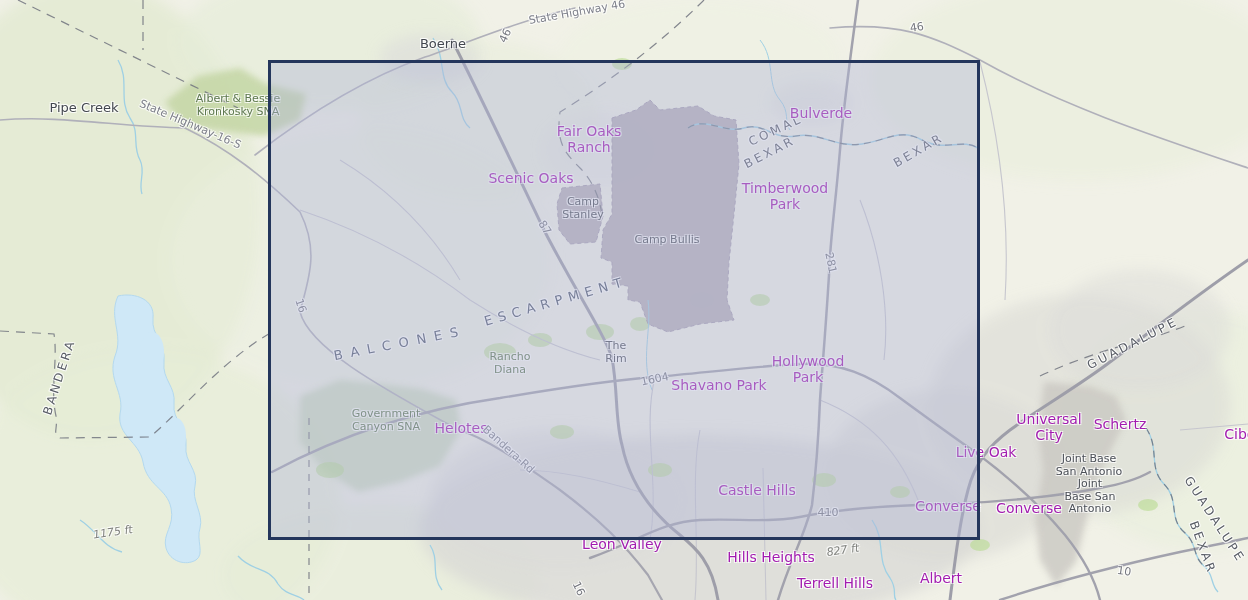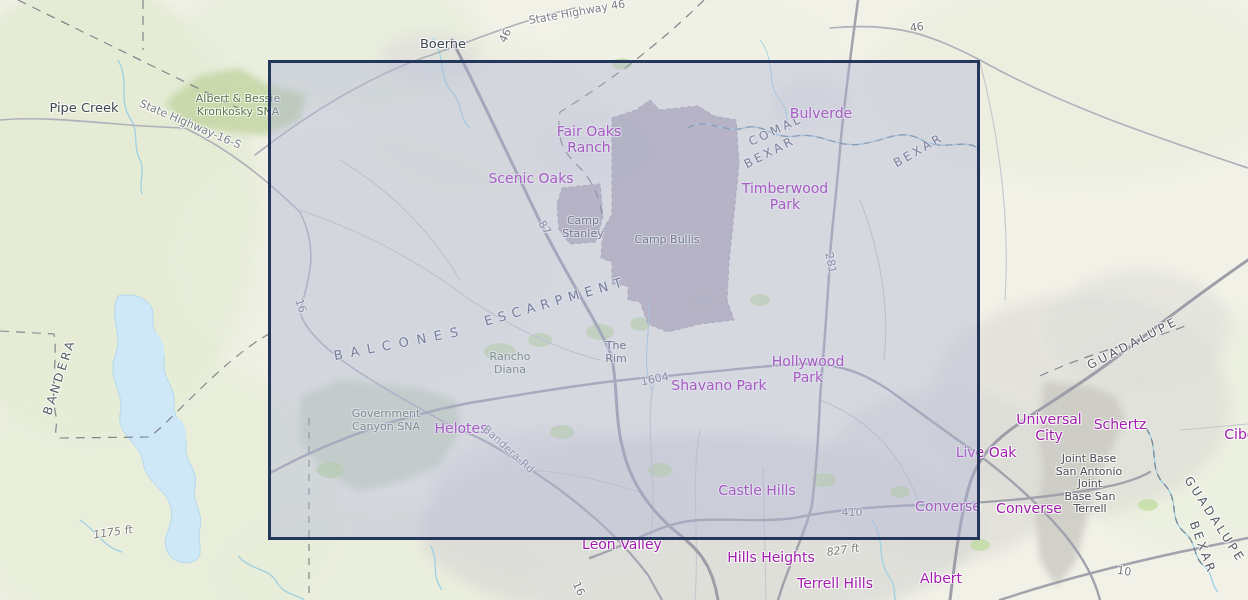--- a/index.html
+++ b/index.html
@@ -155,21 +155,21 @@
       <div class="lbl town-lg" style="left: 84px; top: 108px; transform: translate(-50%, -50%) rotate(0deg);">Pipe Creek</div>
       <div class="lbl park" style="left: 238px; top: 106px; transform: translate(-50%, -50%) rotate(0deg);">Albert &amp; Bessie
 Kronkosky SNA</div>
       <div class="lbl road" style="left: 577px; top: 13px; transform: translate(-50%, -50%) rotate(-10deg);">State Highway 46</div>
       <div class="lbl route" style="left: 506px; top: 36px; transform: translate(-50%, -50%) rotate(-65deg);">46</div>
       <div class="lbl route" style="left: 917px; top: 28px; transform: translate(-50%, -50%) rotate(-8deg);">46</div>
       <div class="lbl road" style="left: 190px; top: 125px; transform: translate(-50%, -50%) rotate(23deg);">State Highway-16-S</div>
       <div class="lbl town" style="left: 589px; top: 139px; transform: translate(-50%, -50%) rotate(0deg);">Fair Oaks
 Ranch</div>
       <div class="lbl town" style="left: 531px; top: 178px; transform: translate(-50%, -50%) rotate(0deg);">Scenic Oaks</div>
-      <div class="lbl town-sm" style="left: 583px; top: 209px; transform: translate(-50%, -50%) rotate(0deg); margin-top: 19px;">Camp
+      <div class="lbl town-sm" style="left: 583px; top: 209px; transform: translate(-50%, -50%) rotate(0deg);">Camp
 Stanley</div>
       <div class="lbl town-sm" style="left: 667px; top: 240px; transform: translate(-50%, -50%) rotate(0deg);">Camp Bullis</div>
       <div class="lbl county" style="left: 776px; top: 131px; transform: translate(-50%, -50%) rotate(-25deg);">COMAL</div>
       <div class="lbl county" style="left: 770px; top: 153px; transform: translate(-50%, -50%) rotate(-27deg);">BEXAR</div>
       <div class="lbl town" style="left: 821px; top: 113px; transform: translate(-50%, -50%) rotate(0deg);">Bulverde</div>
       <div class="lbl county" style="left: 919px; top: 151px; transform: translate(-50%, -50%) rotate(-30deg);">BEXAR</div>
       <div class="lbl town" style="left: 785px; top: 196px; transform: translate(-50%, -50%) rotate(0deg);">Timberwood
 Park</div>
       <div class="lbl route" style="left: 544px; top: 228px; transform: translate(-50%, -50%) rotate(57deg);">87</div>
       <div class="lbl route" style="left: 830px; top: 263px; transform: translate(-50%, -50%) rotate(78deg);">281</div>
@@ -182,39 +182,39 @@
       <div class="lbl route" style="left: 655px; top: 380px; transform: translate(-50%, -50%) rotate(-12deg);">1604</div>
       <div class="lbl town" style="left: 719px; top: 385px; transform: translate(-50%, -50%) rotate(0deg);">Shavano Park</div>
       <div class="lbl town" style="left: 808px; top: 369px; transform: translate(-50%, -50%) rotate(0deg);">Hollywood
 Park</div>
       <div class="lbl park" style="left: 386px; top: 421px; transform: translate(-50%, -50%) rotate(0deg);">Government
 Canyon SNA</div>
       <div class="lbl town" style="left: 461px; top: 428px; transform: translate(-50%, -50%) rotate(0deg);">Helotes</div>
       <div class="lbl road" style="left: 508px; top: 450px; transform: translate(-50%, -50%) rotate(42deg);">Bandera-Rd</div>
       <div class="lbl route" style="left: 300px; top: 306px; transform: translate(-50%, -50%) rotate(72deg);">16</div>
       <div class="lbl town" style="left: 757px; top: 490px; transform: translate(-50%, -50%) rotate(0deg);">Castle Hills</div>
-      <div class="lbl route" style="left: 828px; top: 513px; transform: translate(-50%, -50%) rotate(0deg); margin-left: 24px;">410</div>
+      <div class="lbl route" style="left: 828px; top: 513px; transform: translate(-50%, -50%) rotate(0deg);">410</div>
       <div class="lbl town" style="left: 622px; top: 544px; transform: translate(-50%, -50%) rotate(0deg);">Leon Valley</div>
       <div class="lbl town" style="left: 771px; top: 557px; transform: translate(-50%, -50%) rotate(0deg);">Hills Heights</div>
       <div class="lbl elev" style="left: 843px; top: 551px; transform: translate(-50%, -50%) rotate(-8deg);">827 ft</div>
       <div class="lbl town" style="left: 835px; top: 583px; transform: translate(-50%, -50%) rotate(0deg);">Terrell Hills</div>
       <div class="lbl route" style="left: 578px; top: 589px; transform: translate(-50%, -50%) rotate(65deg);">16</div>
       <div class="lbl town" style="left: 948px; top: 506px; transform: translate(-50%, -50%) rotate(0deg);">Converse</div>
       <div class="lbl town" style="left: 941px; top: 578px; transform: translate(-50%, -50%) rotate(0deg);">Albert</div>
       <div class="lbl town" style="left: 986px; top: 452px; transform: translate(-50%, -50%) rotate(0deg);">Live Oak</div>
       <div class="lbl town" style="left: 1049px; top: 427px; transform: translate(-50%, -50%) rotate(0deg);">Universal
 City</div>
       <div class="lbl town" style="left: 1120px; top: 424px; transform: translate(-50%, -50%) rotate(0deg);">Schertz</div>
       <div class="lbl town" style="left: 1246px; top: 434px; transform: translate(-50%, -50%) rotate(0deg);">Cibolo</div>
       <div class="lbl town" style="left: 1029px; top: 508px; transform: translate(-50%, -50%) rotate(0deg);">Converse</div>
       <div class="lbl town-sm" style="left: 1089px; top: 466px; transform: translate(-50%, -50%) rotate(0deg);">Joint Base
 San Antonio</div>
       <div class="lbl town-sm" style="left: 1090px; top: 497px; transform: translate(-50%, -50%) rotate(0deg);">Joint
 Base San
-Terrell</div>
+Antonio</div>
       <div class="lbl county" style="left: 1133px; top: 344px; transform: translate(-50%, -50%) rotate(-27deg);">GUADALUPE</div>
       <div class="lbl county" style="left: 1214px; top: 520px; transform: translate(-50%, -50%) rotate(57deg);">GUADALUPE</div>
       <div class="lbl county" style="left: 1202px; top: 548px; transform: translate(-50%, -50%) rotate(70deg);">BEXAR</div>
       <div class="lbl county" style="left: 60px; top: 377px; transform: translate(-50%, -50%) rotate(-72deg);">BANDERA</div>
       <div class="lbl elev" style="left: 113px; top: 533px; transform: translate(-50%, -50%) rotate(-8deg);">1175 ft</div>
       <div class="lbl route" style="left: 1124px; top: 572px; transform: translate(-50%, -50%) rotate(8deg);">10</div>
     </div>
 
   <div class="selection"></div>
 

